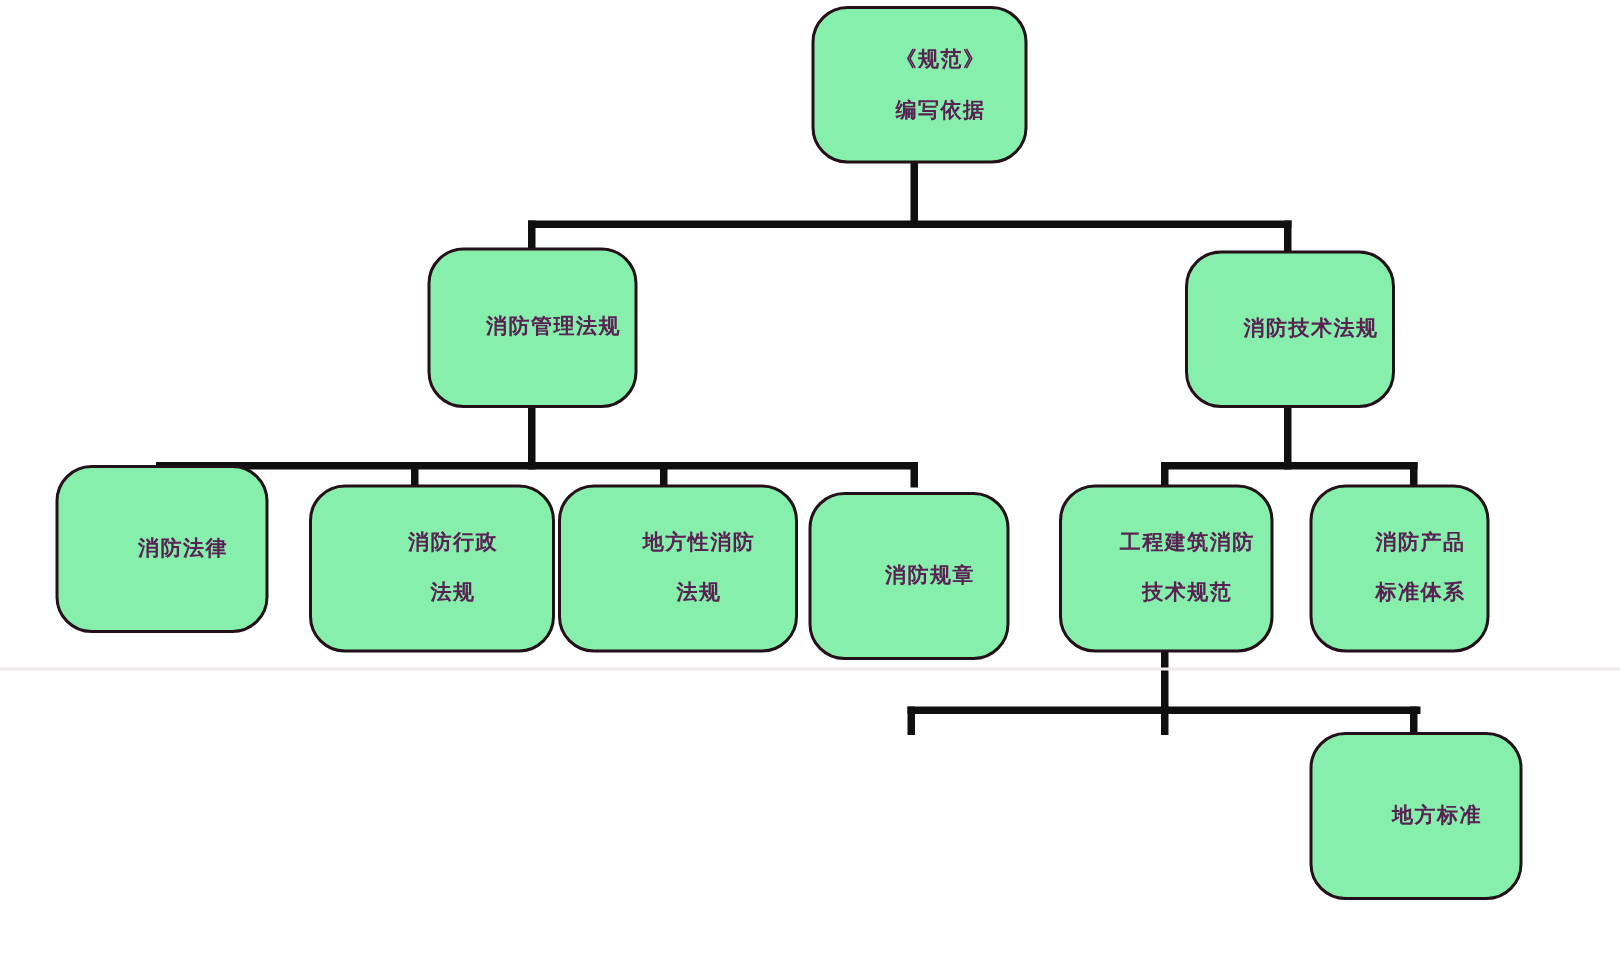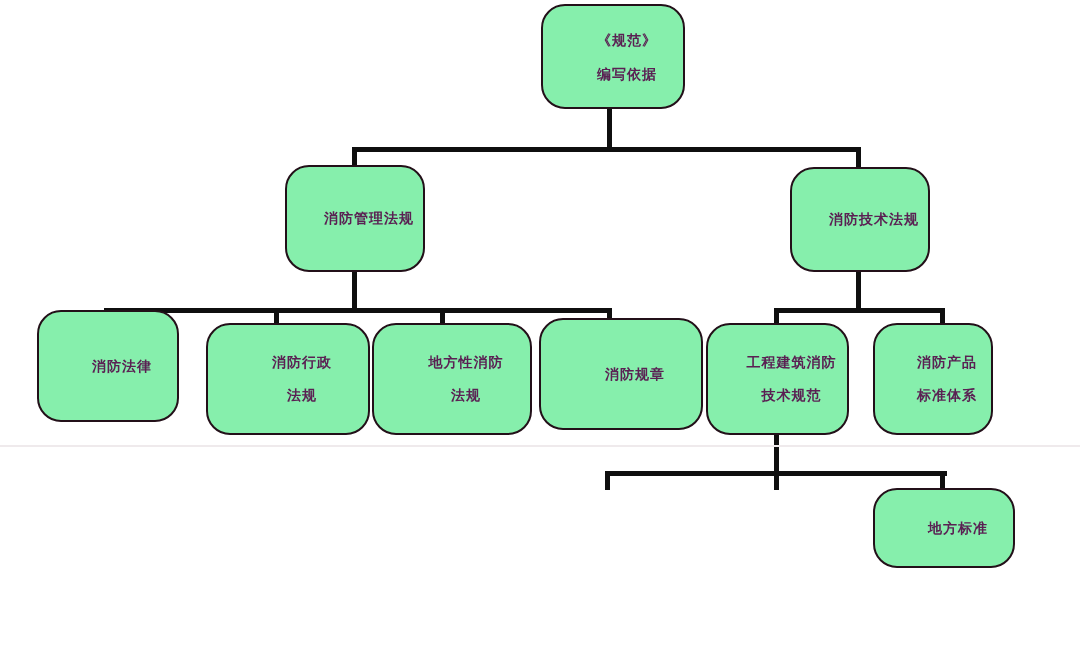--- a/index.html
+++ b/index.html
@@ -46,26 +46,26 @@
     background: #efeaec;
   }
 
   
   #n-root      { left: 541px; top:   4px; width: 144px; height: 105px; line-height: 34px; }
   #n-mgmt      { left: 285px; top: 165px; width: 140px; height: 107px; }
   #n-tech      { left: 790px; top: 167px; width: 140px; height: 105px; }
   #n-law       { left:  37px; top: 310px; width: 142px; height: 112px; }
   #n-admin     { left: 206px; top: 323px; width: 164px; height: 112px; }
   #n-localreg  { left: 372px; top: 323px; width: 160px; height: 112px; }
-  #n-rules     { left: 539px; top: 318px; width: 164px; height: 112px; }
+  #n-rules     { left: 539px; top: 328px; width: 134px; height: 112px; }
   #n-eng       { left: 706px; top: 323px; width: 143px; height: 112px; }
   #n-product   { left: 873px; top: 323px; width: 120px; height: 112px; }
   #n-national  { left: 537px; top: 488px; width: 147px; height: 112px; }
   #n-industry  { left: 705px; top: 488px; width: 142px; height: 112px; }
-  #n-localstd  { left: 873px; top: 488px; width: 142px; height: 80px; }
+  #n-localstd  { left: 873px; top: 488px; width: 142px; height: 112px; }
 
   
   #c-root-v      { left: 607px; top: 107px; width: 5px;   height: 45px; }
   #c-l1-h        { left: 352px; top: 147px; width: 509px; height: 5px;  }
   #c-mgmt-top    { left: 352px; top: 147px; width: 5px;   height: 20px; }
   #c-tech-top    { left: 856px; top: 147px; width: 5px;   height: 22px; }
   #c-mgmt-bot    { left: 352px; top: 270px; width: 5px;   height: 43px; }
   #c-l2-h        { left: 104px; top: 308px; width: 508px; height: 5px;  }
   #c-law-stub    { left: 104px; top: 308px; width: 5px;   height: 17px; }
   #c-admin-stub  { left: 274px; top: 308px; width: 5px;   height: 17px; }

